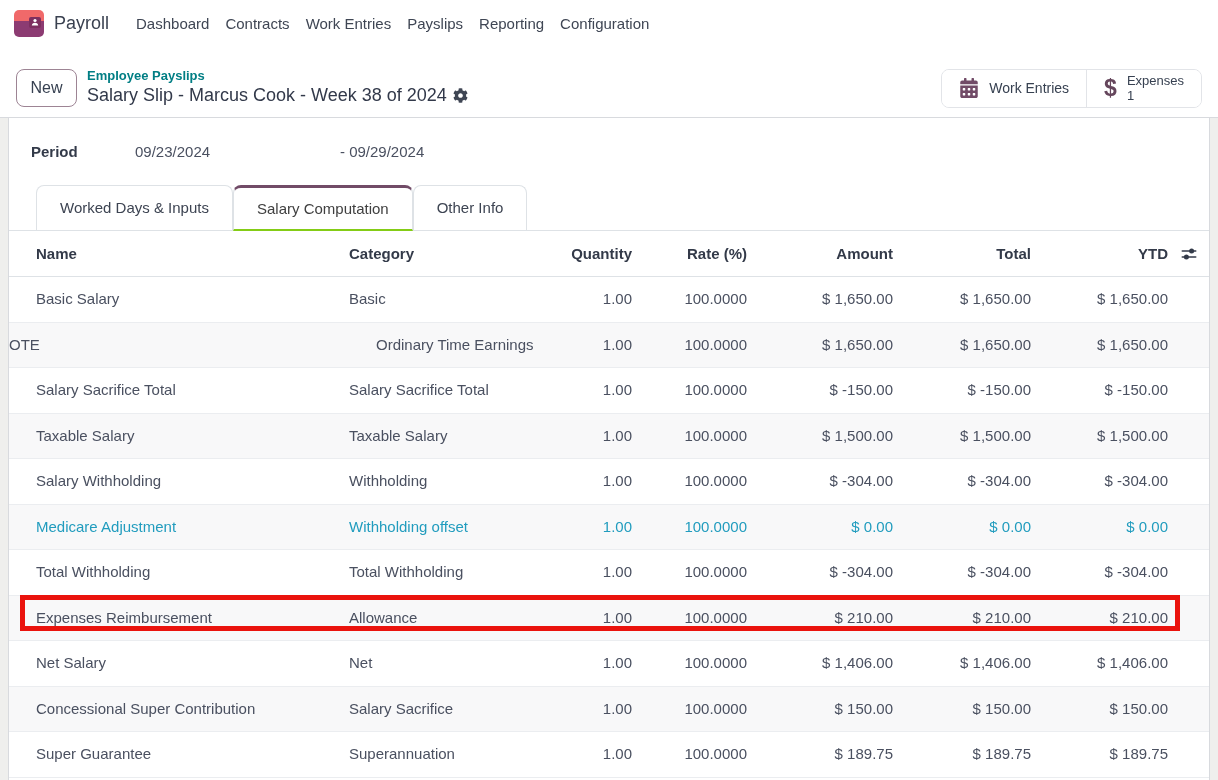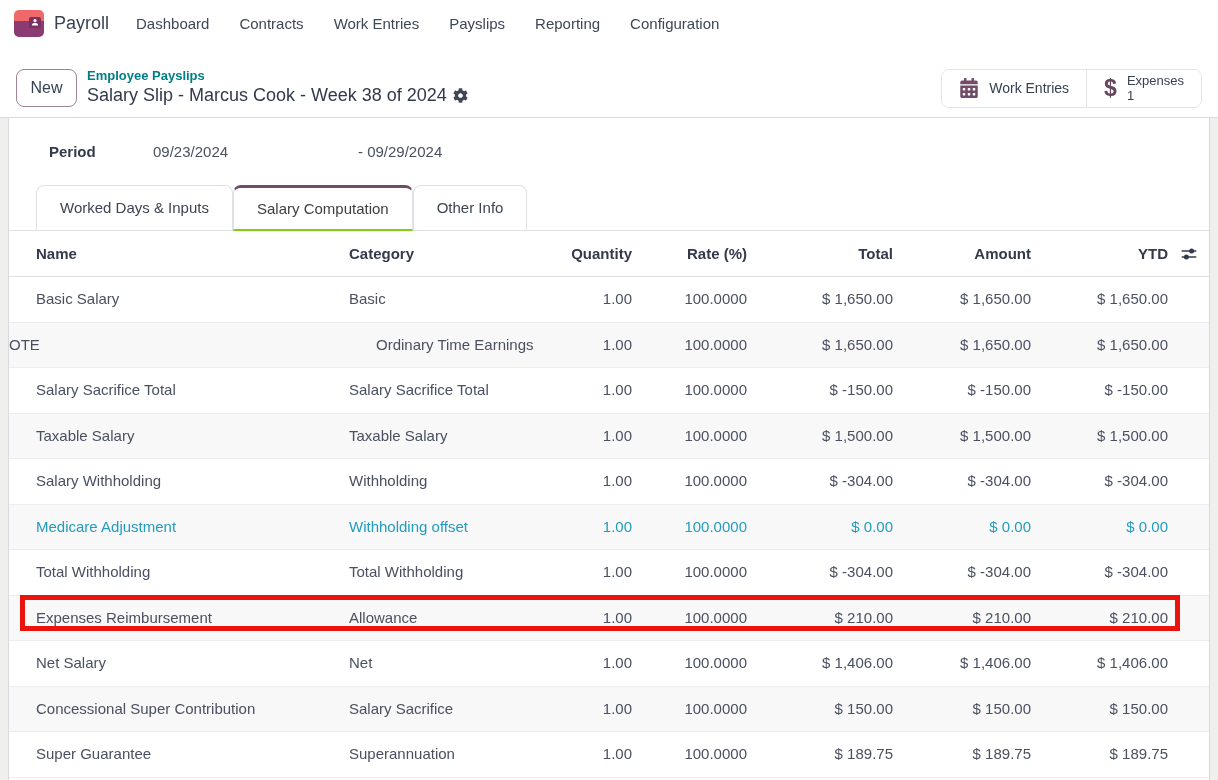--- a/index.html
+++ b/index.html
@@ -8,21 +8,21 @@
   body { position:relative; }
 
   
   .navbar { height:46px; display:flex; align-items:center; padding-left:14px; background:#fff; }
   .logo { width:30px; height:27px; border-radius:5px; overflow:hidden; position:relative; flex:0 0 auto; cursor:pointer; }
   .logo-top { height:11px; background:#f0696a; }
   .logo-bottom { height:16px; background:#8c3b72; }
   .logo-badge { position:absolute; left:15px; top:7px; width:12px; height:11px; border-radius:2px;
     background:#7d2f5f; display:flex; align-items:center; justify-content:center; }
   .app-name { font-size:18px; font-weight:500; color:#3a4150; margin:0 27px 0 10px; cursor:pointer; }
-  .nav-items { display:flex; gap:30px; list-style:none; }
+  .nav-items { display:flex; gap:16px; list-style:none; }
   .nav-items li { font-size:15px; color:#3f4654; cursor:pointer; white-space:nowrap; }
 
   
   .control-panel { height:71px; display:flex; justify-content:space-between; align-items:center; padding:0 16px 0 16px; }
   .cp-left { display:flex; gap:10px; margin-top:13px; }
   .btn-new { width:61px; height:38px; background:#fff; border:1px solid #9d8494; border-radius:8px;
     font-size:16px; color:#374151; font-family:inherit; cursor:pointer; }
   .breadcrumbs { display:flex; flex-direction:column; justify-content:center; line-height:1.25; margin-top:-2px; }
   .bc-link { font-size:13px; font-weight:700; color:#017e84; cursor:pointer; }
   .bc-title-row { display:flex; align-items:center; gap:6px; }
@@ -32,21 +32,21 @@
   .stat-btn { display:flex; align-items:center; gap:10px; padding:0 17px; background:#fff; border:none; cursor:pointer; font-family:inherit; }
   .stat-divider { width:1px; background:#e2e4e8; }
   .stat-label { font-size:14px; color:#374151; }
   .dollar-glyph { font-size:23px; font-weight:700; color:#65465c; line-height:1; }
   .stat-two-line { display:flex; flex-direction:column; align-items:flex-start; font-size:13px; line-height:15px; color:#374151; }
 
   
   .content { height:663px; background:#efefed; border-top:1px solid #d8dade; padding:0 8px; }
   .sheet { height:100%; background:#fff; border-left:1px solid #d8dade; border-right:1px solid #d8dade; }
 
-  .period-row { padding:25px 0 0 40px; height:47px; display:flex; font-size:15px; }
+  .period-row { padding:25px 0 0 22px; height:47px; display:flex; font-size:15px; }
   .period-label { width:104px; font-weight:700; color:#333a49; }
   .period-start { width:205px; color:#4a5060; cursor:text; }
   .period-end { color:#4a5060; cursor:text; }
 
   .tabs { display:flex; align-items:flex-start; height:46px; border-bottom:1px solid #dee2e6; padding-left:27px; margin-top:20px; }
   .tab { height:45px; line-height:43px; padding:0 23px; font-size:15px; color:#3d4452; background:#fff;
     border:1px solid #dee2e6; border-bottom:none; border-radius:8px 8px 0 0; cursor:pointer; white-space:nowrap; }
   .tab.active { height:46px; line-height:41px; margin-bottom:-1px; position:relative; z-index:2;
     border-top:3px solid #714B67; border-bottom:2px solid #84cc16; color:#404040; }
 
@@ -144,22 +144,22 @@
       <div class="tab active">Salary Computation</div>
       <div class="tab">Other Info</div>
     </div>
 
     <div class="table">
       <div class="grid-row thead">
         <div class="cell c-name">Name</div>
         <div class="cell c-cat">Category</div>
         <div class="cell c-num">Quantity</div>
         <div class="cell c-num">Rate (%)</div>
+        <div class="cell c-num">Amount</div>
         <div class="cell c-num">Total</div>
-        <div class="cell c-num">Amount</div>
         <div class="cell c-num">YTD</div>
         <div class="cell c-icon">
           <span class="sliders-wrap">
             <svg width="16" height="14" viewBox="0 0 16 14" fill="#333a49">
               <rect x="0.5" y="3.2" width="15" height="1.6" rx="0.8"></rect>
                 <circle cx="10.6" cy="4" r="2.5"></circle>
               <rect x="0.5" y="9.2" width="15" height="1.6" rx="0.8"></rect>
                 <circle cx="5.4" cy="10" r="2.5"></circle>
             </svg>
           </span>

